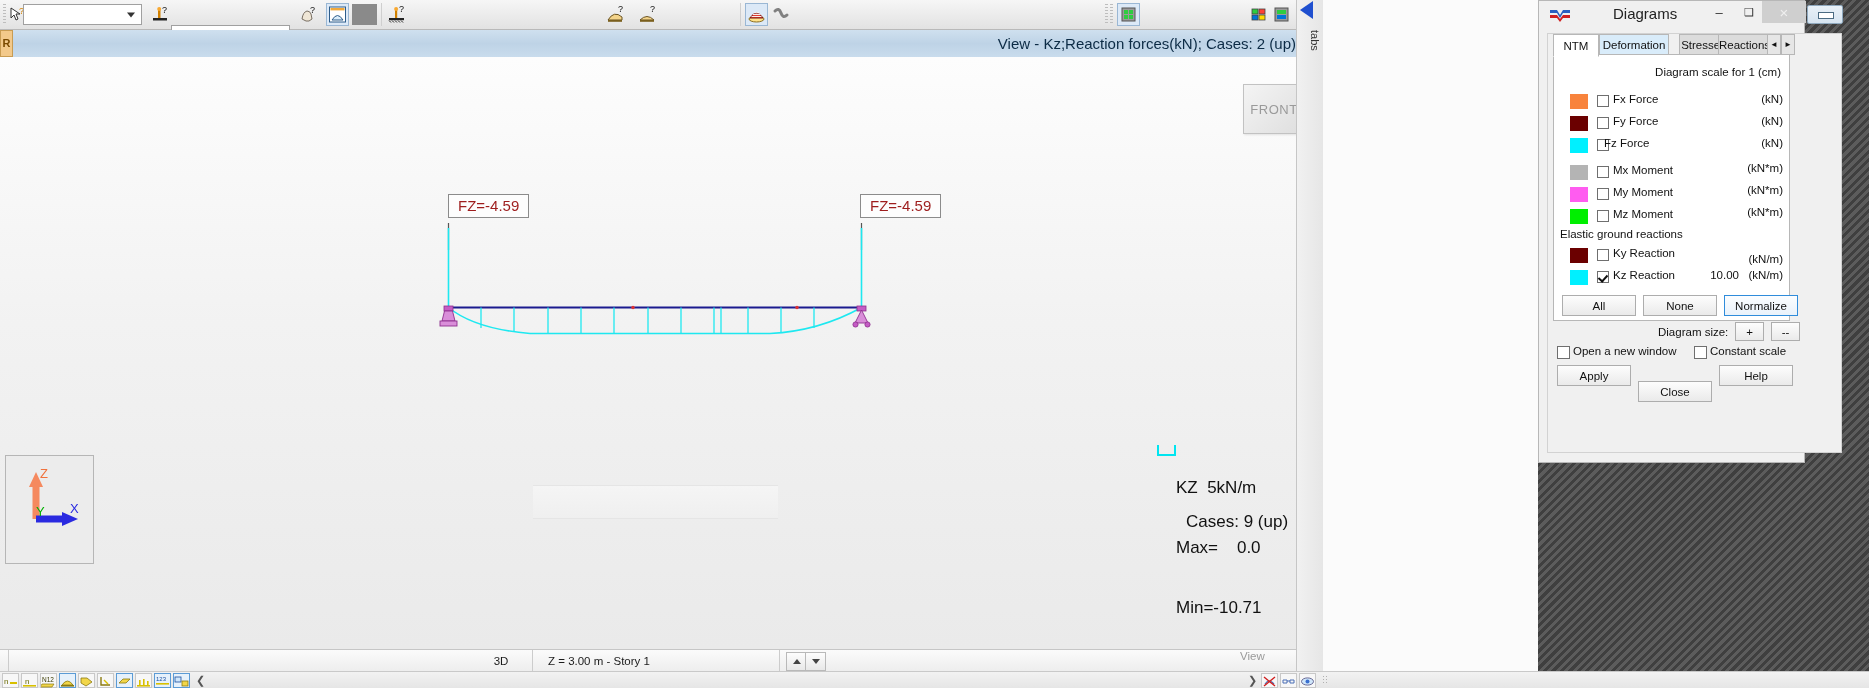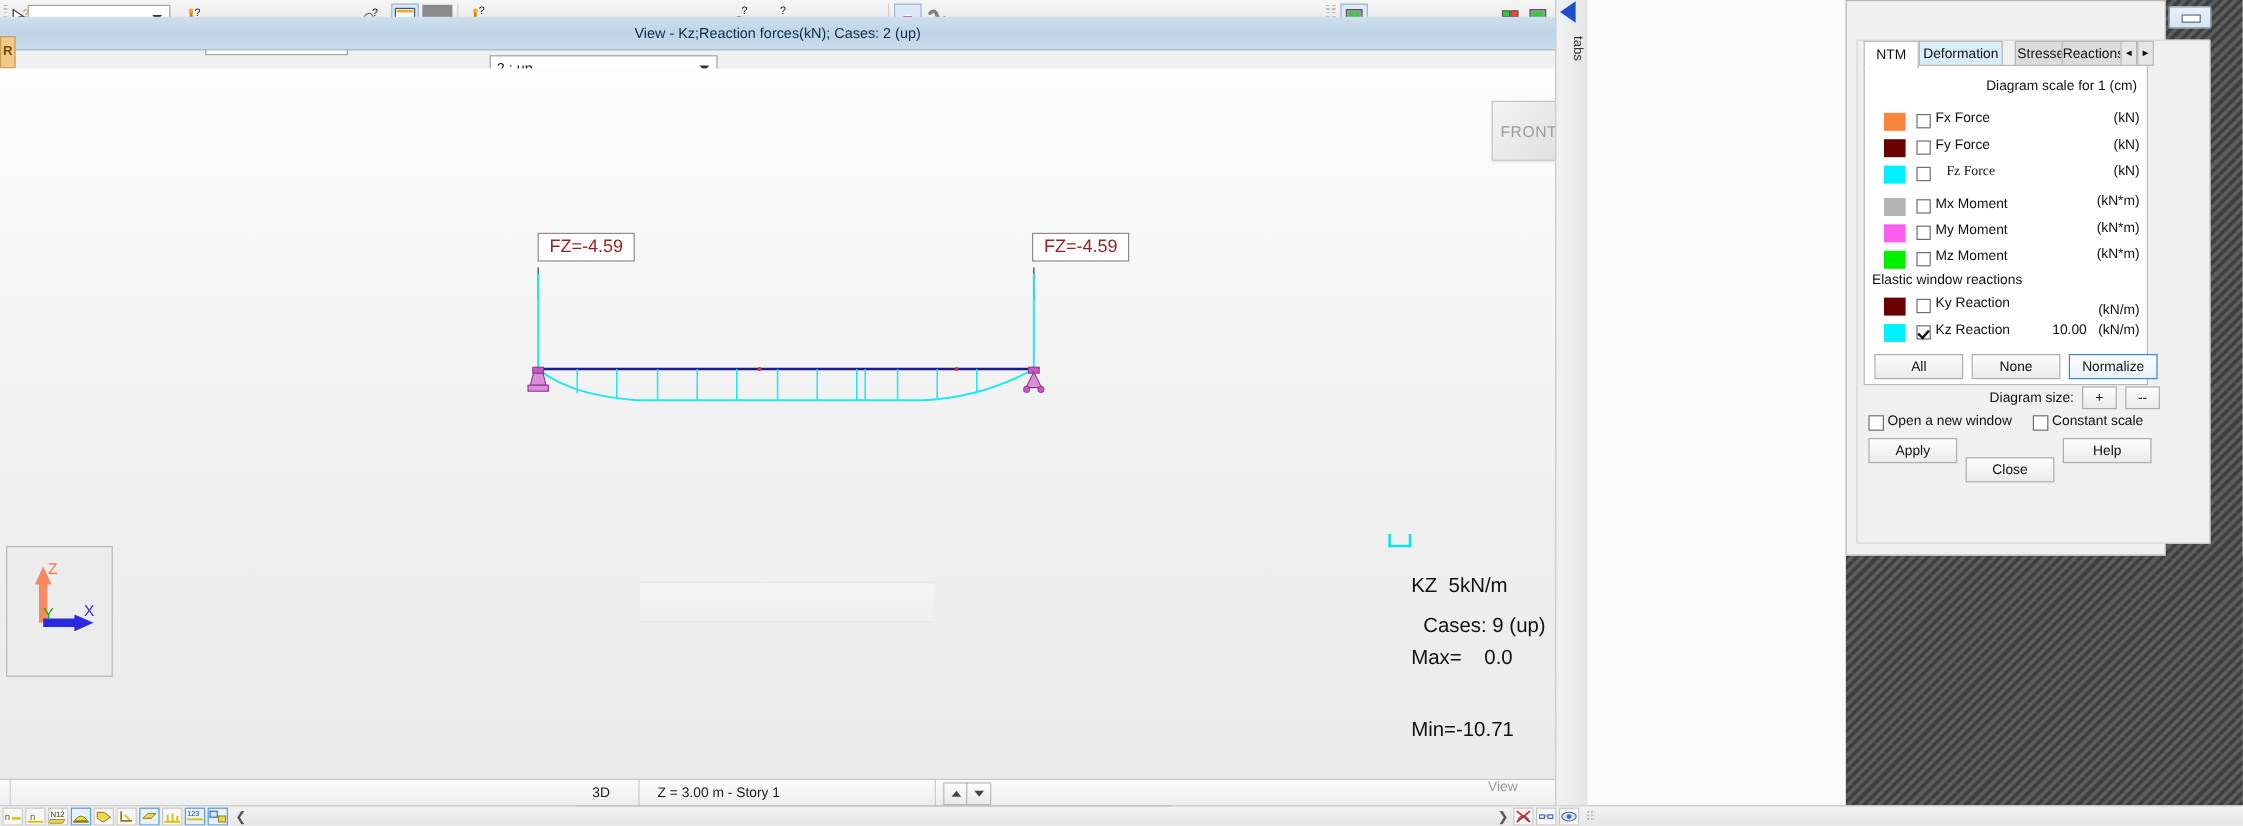--- a/index.html
+++ b/index.html
@@ -37,25 +37,25 @@
   .tb-btn{
     position:absolute;top:3px;width:23px;height:23px;border:1px solid transparent;
     box-sizing:border-box;display:flex;align-items:center;justify-content:center;
   }
   .tb-btn.pressed{border:1px solid #9ab7d4;background:#dce9f7;}
   .tb-grip{position:absolute;top:4px;width:3px;height:21px;
     background-image:repeating-linear-gradient(#bdbdbd 0 1px,transparent 1px 3px);}
 
   
   #caption{
-    left:0;top:14px;width:1296px;height:27px;
+    left:0;top:30px;width:1296px;height:27px;
     background:linear-gradient(#cfe0ef,#bed3e6 50%,#c9dced);
     border-bottom:1px solid #9bb3c9;
-    display:flex;align-items:center;justify-content:center;
-    font-size:12px;color:#0c2b45;
+    display:flex;align-items:center;justify-content:flex-end;
+    font-size:15px;color:#0c2b45;
   }
   #caption-r{
     position:absolute;left:0;top:30px;width:13px;height:27px;
     background:#f3c98a;border:1px solid #c99c52;box-sizing:border-box;
     font-size:11px;font-weight:bold;color:#7a4a00;text-align:center;line-height:25px;
   }
   #caption-restore{
     position:absolute;right:26px;top:5px;width:34px;height:17px;
     background:linear-gradient(#e9f1f8,#d6e4f0);border:1px solid #8fa9bf;border-radius:2px;
   }
@@ -539,20 +539,32 @@
   <div class="abs" style="left:1322px;top:3px;width:7px;height:9px;
        background-image:radial-gradient(#b0b0b0 35%,transparent 36%);background-size:3px 3px;"></div>
 </div>
 
 <div class="abs" id="rightstrip"></div>
 <div id="blue-arrow"></div>
 <div id="tabs-tag">tabs</div>
 
 <div class="abs" id="dlg">
 
+  <div id="dlg-title">
+    <span class="abs" style="left:10px;top:5px;width:22px;height:18px;">
+      <svg width="22" height="18" viewBox="0 0 22 18">
+        <path d="M1 4 L8 4 L11 9 L14 4 L21 4 L21 7 L14 7 L11 12 L8 7 L1 7 Z" fill="#2a5fc0"></path>
+        <path d="M1 9 L8 9 L11 13 L14 9 L21 9 L21 12 L14 12 L11 16 L8 12 L1 12 Z" fill="#d02020"></path>
+      </svg>
+    </span>
+    <span class="t">Diagrams</span>
+    <span class="wbtn" style="left:165px;display:flex;align-items:center;justify-content:center;font-size:13px;color:#333;">–</span>
+    <span class="wbtn" style="left:195px;display:flex;align-items:center;justify-content:center;font-size:11px;color:#333;">❑</span>
+    <span class="wbtn close" style="left:223px;display:flex;align-items:center;justify-content:center;font-size:15px;color:#efefef;">×</span>
+  </div>
 
   <div id="dlg-body">
 
     <div class="tab active" style="left:5px;width:46px;">NTM</div>
     <div class="tab blue" style="left:51px;width:70px;">Deformation</div>
     <div class="tab" style="left:121px;width:49px;margin-left:10px;">Stresses</div>
     <div class="tab" style="left:170px;width:53px;overflow:hidden;">Reactions</div>
     <div class="tabnav" style="left:219px;">◄</div>
     <div class="tabnav" style="left:233px;">►</div>
 
@@ -567,21 +579,21 @@
       </div>
       <div class="row" style="top:58px;">
         <span class="sw" style="background:#6b0000;"></span>
         <span class="cb" style="left:43px;"></span>
         <span class="rowlbl" style="left:59px;">Fy Force</span>
         <span class="rowunit">(kN)</span>
       </div>
       <div class="row" style="top:80px;">
         <span class="sw" style="background:#00f0ff;"></span>
         <span class="cb" style="left:43px;"></span>
-        <span class="rowlbl" style="left:68px;font-family:Liberation Serif, serif;">Fz Force</span>
+        <span class="rowlbl" style="left:50px;">Fz Force</span>
         <span class="rowunit">(kN)</span>
       </div>
 
       <div class="row" style="top:107px;">
         <span class="sw" style="background:#b4b4b4;"></span>
         <span class="cb" style="left:43px;"></span>
         <span class="rowlbl" style="left:59px;">Mx Moment</span>
         <span class="rowunit" style="top:0;">(kN*m)</span>
       </div>
       <div class="row" style="top:129px;">
@@ -590,21 +602,21 @@
         <span class="rowlbl" style="left:59px;">My Moment</span>
         <span class="rowunit" style="top:0;">(kN*m)</span>
       </div>
       <div class="row" style="top:151px;">
         <span class="sw" style="background:#00ef00;"></span>
         <span class="cb" style="left:43px;"></span>
         <span class="rowlbl" style="left:59px;">Mz Moment</span>
         <span class="rowunit" style="top:0;">(kN*m)</span>
       </div>
 
-      <div class="grp" style="top:173px;">Elastic window reactions</div>
+      <div class="grp" style="top:173px;">Elastic ground reactions</div>
 
       <div class="row" style="top:190px;">
         <span class="sw" style="background:#6b0000;"></span>
         <span class="cb" style="left:43px;"></span>
         <span class="rowlbl" style="left:59px;">Ky Reaction</span>
         <span class="rowunit" style="top:8px;">(kN/m)</span>
       </div>
       <div class="row" style="top:212px;">
         <span class="sw" style="background:#00f0ff;"></span>
         <span class="cb checked" style="left:43px;"></span>

